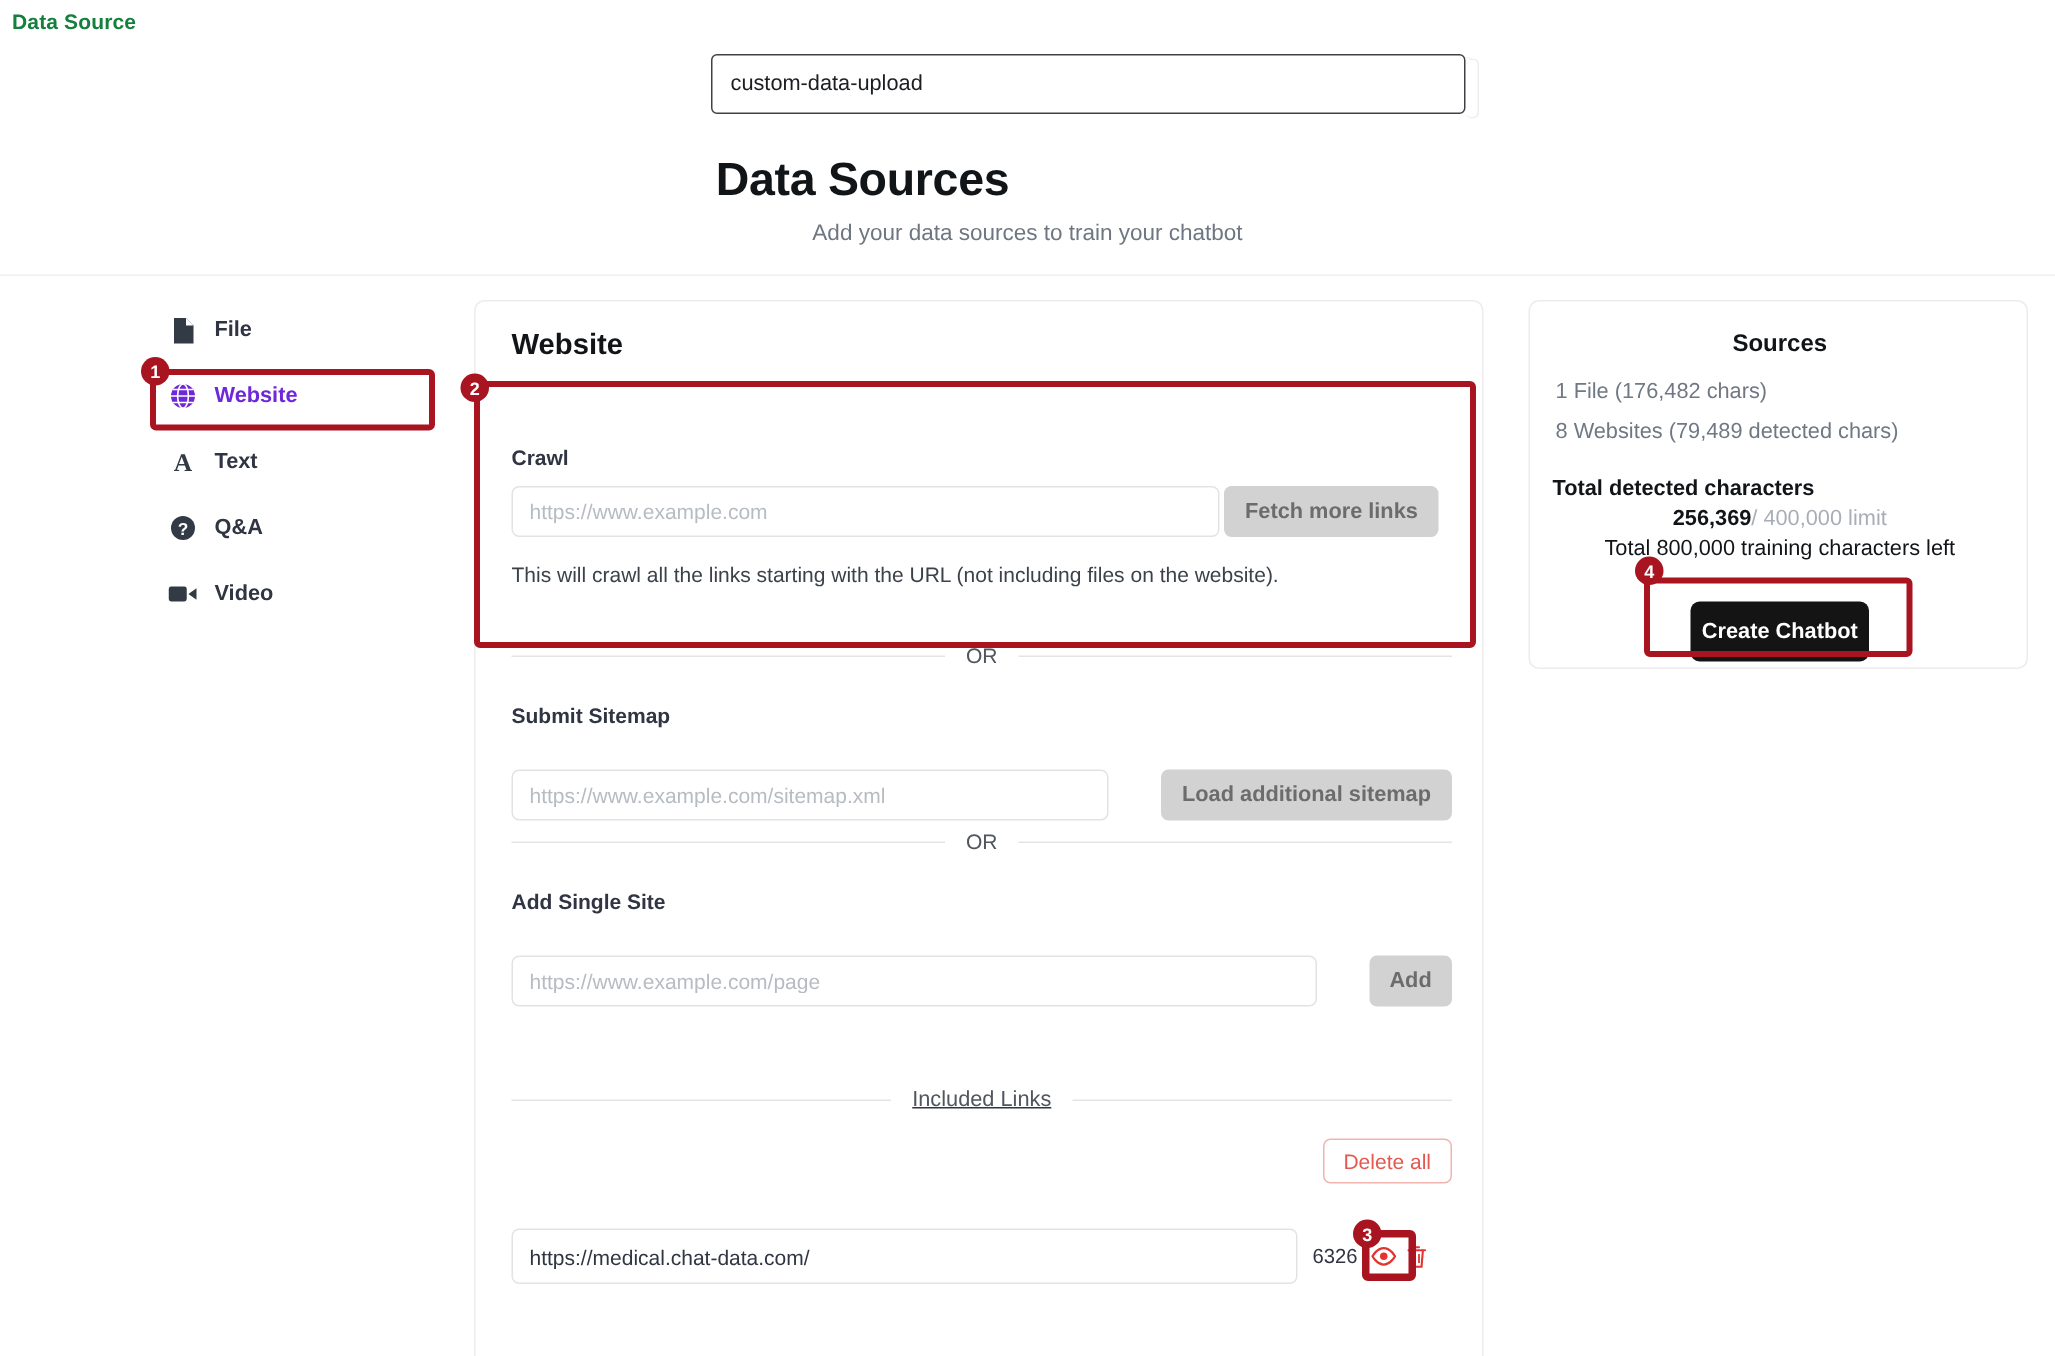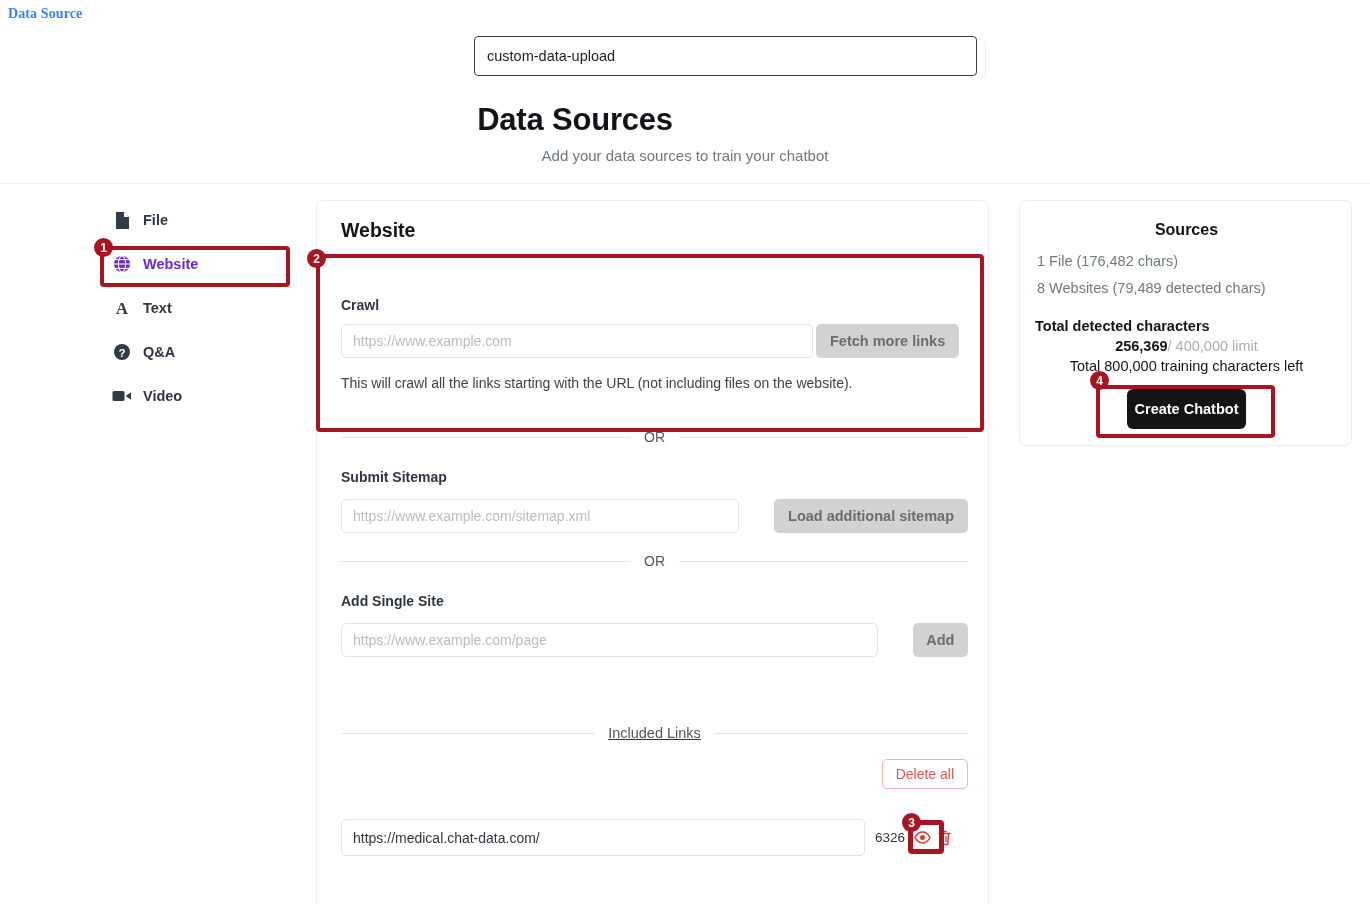--- a/index.html
+++ b/index.html
@@ -10,23 +10,22 @@
     font-family:"Liberation Sans", sans-serif;
     color:#2f3542;
     position:relative;
     overflow:hidden;
   }
 
   
   .topbar { position:absolute; left:0; top:0; width:1370px; height:28px; }
   .topbar-title {
     position:absolute; left:8px; top:6px;
-    font-size:14px; font-weight:bold; color:#3b82f6;
+    font-size:14px; font-weight:bold; color:#15803d;
     letter-spacing:.1px;
-    font-family:Liberation Serif, serif;
   }
 
   
   .name-wrap { position:absolute; left:474px; top:36px; width:510px; height:40px; }
   .name-input {
     width:503px; height:40px;
     border:1px solid #3e4247; border-radius:4px;
     background:#fff; color:#1c1e21;
     font-family:"Liberation Sans", sans-serif; font-size:14.5px;
     padding:0 12px; outline:none;
@@ -108,21 +107,21 @@
   .or-text { padding:0 14px; font-size:14px; color:#50565e; }
   .or-1 { top:228px; }
   .or-2 { top:352px; }
 
   .sitemap-block { position:absolute; left:24px; top:268px; width:627px; }
   .sitemap-block .txt-input { width:414px; }
   .sitemap-block .btn-disabled { margin-left:3px; }
   .single-block { position:absolute; left:24px; top:392px; width:627px; }
   .single-block .txt-input { width:562px; }
   .single-block .btn-disabled { margin-left:3px; width:58px; padding:0; }
-  .blk-row { margin-top:14px;gap:32px; }
+  .blk-row { margin-top:28px;gap:32px; }
 
   .included-wrap {
     position:absolute; left:24px; top:524px; width:627px;
     display:flex; align-items:center;text-decoration:underline;
   }
   .included-line { flex:1; height:1px; background:#e3e4e6; }
   .included-text { padding:0 14px; font-size:14.5px; color:#50565e; }
 
   .delete-all {
     position:absolute; right:20px; top:558px;
@@ -172,21 +171,21 @@
     position:absolute; left:0; top:137px; width:333px;
     text-align:center; font-size:14.5px;
   }
   .src-nums b { color:#121518; }
   .src-nums span { color:#a8aeb6; }
   .src-left {
     position:absolute; left:0; top:157px; width:333px;
     text-align:center; font-size:14.5px; font-weight:normal; color:#121518;
   }
   .create-btn {
-    position:absolute; left:107px; top:188px;
+    position:absolute; left:107px; top:200px;
     width:119px; height:40px;
     background:#141414; color:#fff; border:none; border-radius:6px;
     font-family:"Liberation Sans", sans-serif;
     font-size:14.5px; font-weight:bold; cursor:pointer;
   }
 
   
   .anno-box { position:absolute; border:4px solid #a81420; border-radius:4px; pointer-events:none; }
   .anno-a1 { left:100px; top:246px; width:190px; height:41px; }
   .anno-a2 { left:316px; top:254px; width:668px; height:178px; }

